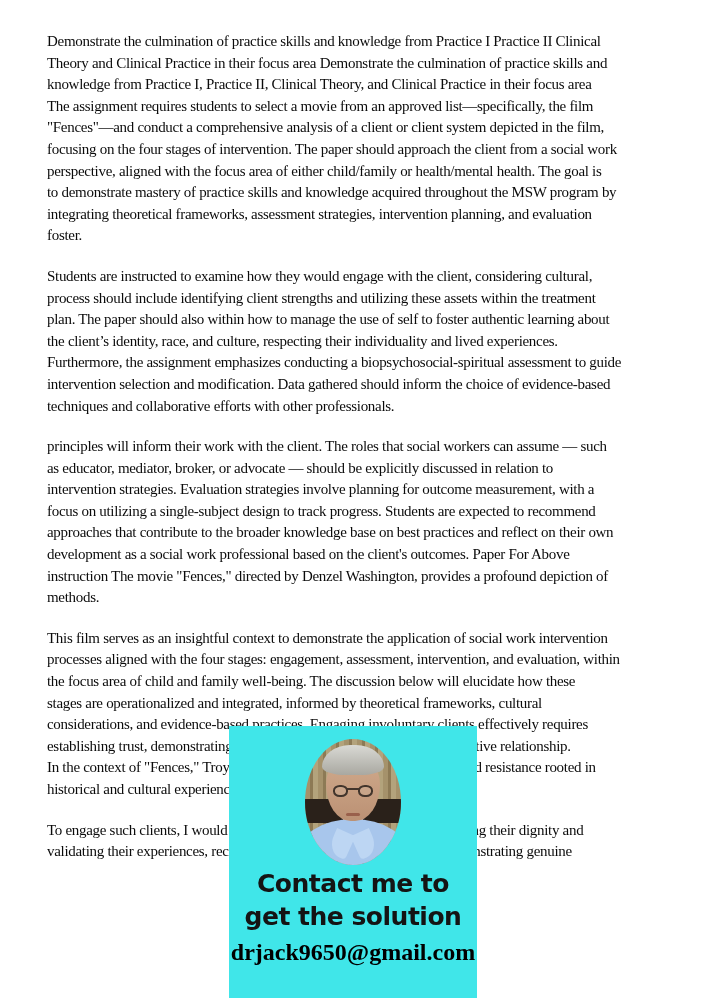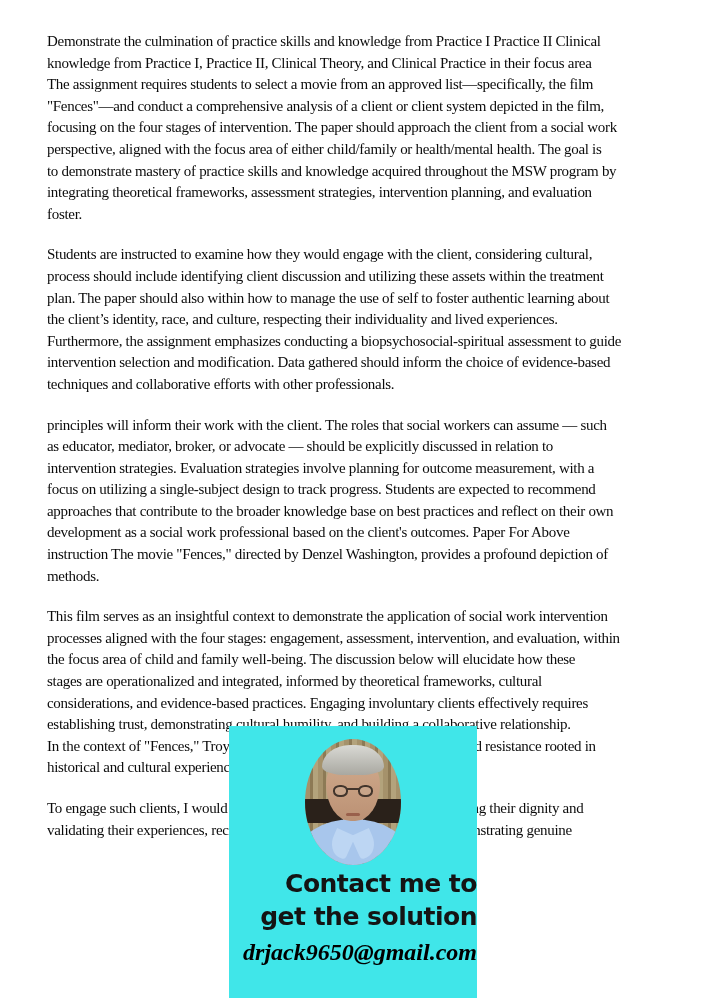--- a/index.html
+++ b/index.html
@@ -13,21 +13,21 @@
   }
   .text-block{
     position:absolute;left:47px;top:31px;width:580px;
     font-size:15px;letter-spacing:-0.3px;
   }
   .para{margin:0 16px 19px 0;padding:0;}
   .line{height:21.6px;line-height:21.6px;white-space:nowrap;}
   
   .promo-card{
     position:absolute;left:229px;top:726px;width:248px;height:272px;
-    text-align:right;
+    text-align:center;
   }
   .photo{
     position:relative;width:96px;height:126px;margin:13px auto 0;
     border-radius:50%;overflow:hidden;
     background:repeating-linear-gradient(90deg,#a5926b 0 5px,#8d7a55 5px 8px,#b3a37c 8px 13px);
   }
   .photo .dark-band{position:absolute;left:0;right:0;top:60px;height:24px;background:#2a211a;}
   .photo .shirt{
     position:absolute;left:-8px;right:-8px;bottom:-6px;height:52px;
     background:#a8c6ec;border-radius:50% 50% 0 0/70% 70% 0 0;
@@ -63,45 +63,46 @@
   }
   .headline{
     margin-top:2px;
     font-family:"DejaVu Sans","Liberation Sans",sans-serif;
     font-weight:700;font-size:25px;line-height:33px;
     color:#141414;letter-spacing:-0.5px;
   }
   .email{
     margin-top:5px;
     font-family:"Liberation Serif","DejaVu Serif",serif;
-    font-weight:700;font-size:24px;line-height:28px;color:#000000;font-style:italic;
+    font-weight:700;font-size:24px;line-height:28px;color:#000000;
   }
 </style>
 </head>
 <body>
 
 <div class="page">
 
   <div class="text-block">
 
     <div class="para">
       <div class="line">Demonstrate the culmination of practice skills and knowledge from Practice I Practice II Clinical</div>
+      <div class="line">Theory and Clinical Practice in their focus area Demonstrate the culmination of practice skills and</div>
       <div class="line">knowledge from Practice I, Practice II, Clinical Theory, and Clinical Practice in their focus area</div>
       <div class="line">The assignment requires students to select a movie from an approved list—specifically, the film</div>
       <div class="line">"Fences"—and conduct a comprehensive analysis of a client or client system depicted in the film,</div>
       <div class="line">focusing on the four stages of intervention. The paper should approach the client from a social work</div>
       <div class="line">perspective, aligned with the focus area of either child/family or health/mental health. The goal is</div>
       <div class="line">to demonstrate mastery of practice skills and knowledge acquired throughout the MSW program by</div>
       <div class="line">integrating theoretical frameworks, assessment strategies, intervention planning, and evaluation</div>
       <div class="line">foster.</div>
     </div>
 
     <div class="para">
       <div class="line">Students are instructed to examine how they would engage with the client, considering cultural,</div>
-      <div class="line">process should include identifying client discussion and utilizing these assets within the treatment</div>
+      <div class="line">process should include identifying client strengths and utilizing these assets within the treatment</div>
       <div class="line">plan. The paper should also within how to manage the use of self to foster authentic learning about</div>
       <div class="line">the client’s identity, race, and culture, respecting their individuality and lived experiences.</div>
       <div class="line">Furthermore, the assignment emphasizes conducting a biopsychosocial-spiritual assessment to guide</div>
       <div class="line">intervention selection and modification. Data gathered should inform the choice of evidence-based</div>
       <div class="line">techniques and collaborative efforts with other professionals.</div>
     </div>
 
     <div class="para">
       <div class="line">principles will inform their work with the client. The roles that social workers can assume — such</div>
       <div class="line">as educator, mediator, broker, or advocate — should be explicitly discussed in relation to</div>

